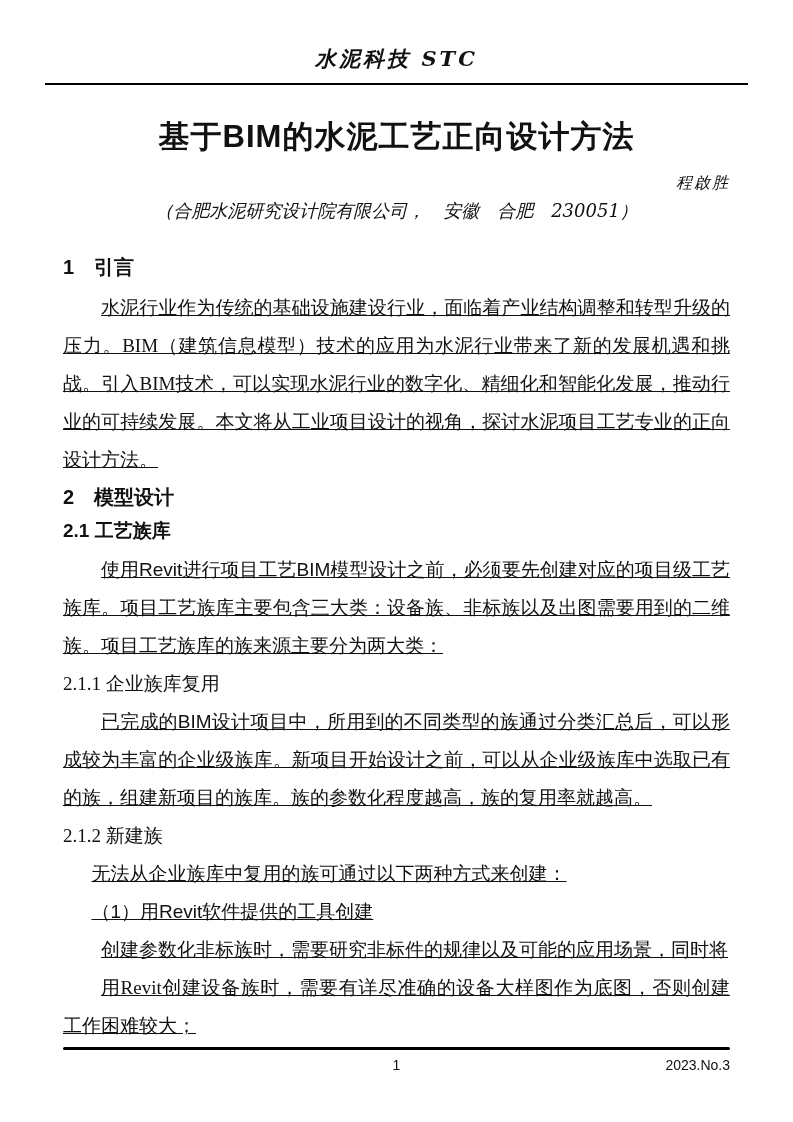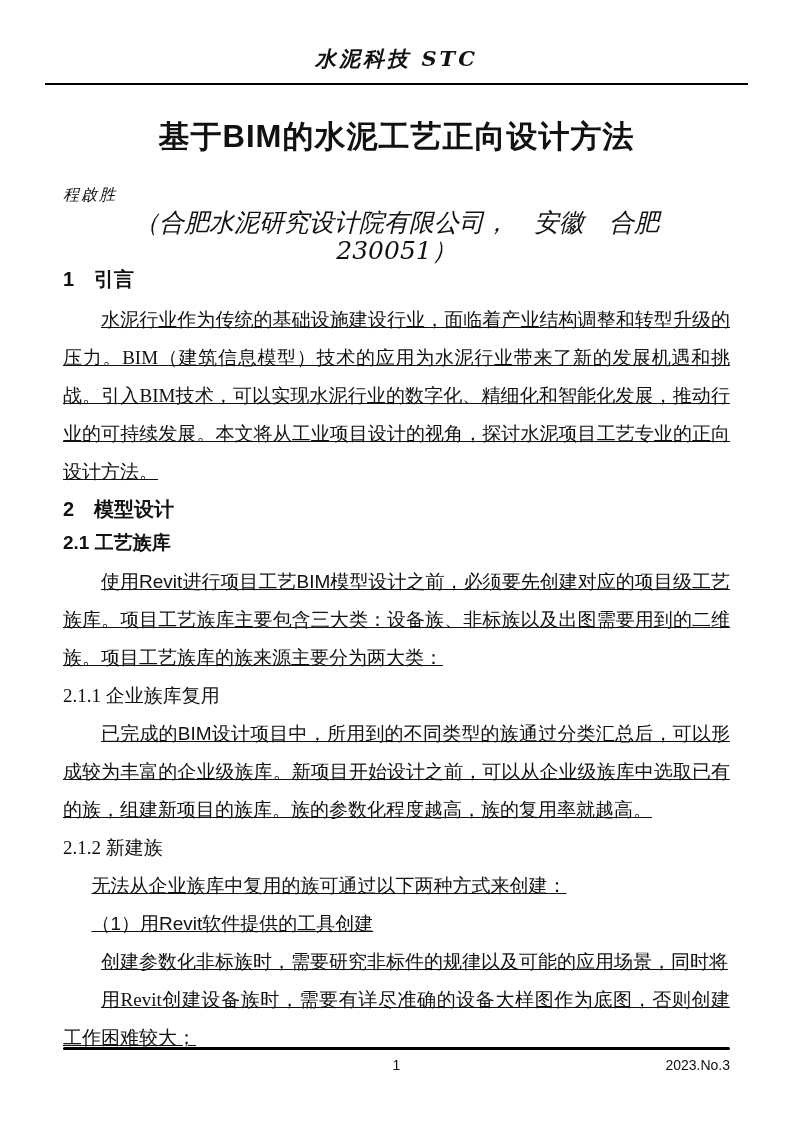--- a/index.html
+++ b/index.html
@@ -42,46 +42,46 @@
   .article-title {
     margin-top: 30px;
     text-align: center;
     font-family: "Liberation Sans", sans-serif;
     font-weight: bold;
     font-size: 31px;
     line-height: 44px;
     letter-spacing: 1px;
   }
   .article-author {
-    margin-top: 24px;
-    text-align: left;
+    margin-top: 12px;
+    text-align: right;
     font-family: "DejaVu Serif", serif;
     font-style: italic;
     font-size: 16px;
     line-height: 24px;
     letter-spacing: 2px;
   }
   .article-affiliation {
     margin-top: 2px;
     text-align: center;
     font-family: "DejaVu Serif", serif;
     font-style: italic;
-    font-size: 25px;
+    font-size: 18px;
     line-height: 28px;
     white-space: pre-wrap;
   }
   
   .h-level1 {
     font-family: "Liberation Sans", sans-serif;
     font-weight: bold;
     font-size: 20px;
     line-height: 28px;
     white-space: pre-wrap;
   }
-  .h-intro   { }
+  .h-intro   { margin-top: 28px; }
   .h-model   { margin-top: 4px; }
   .h-level2 {
     margin-top: 6px;
     font-family: "Liberation Sans", sans-serif;
     font-weight: bold;
     font-size: 19px;
     line-height: 28px;
     white-space: pre-wrap;
   }
   .h-level3 {

